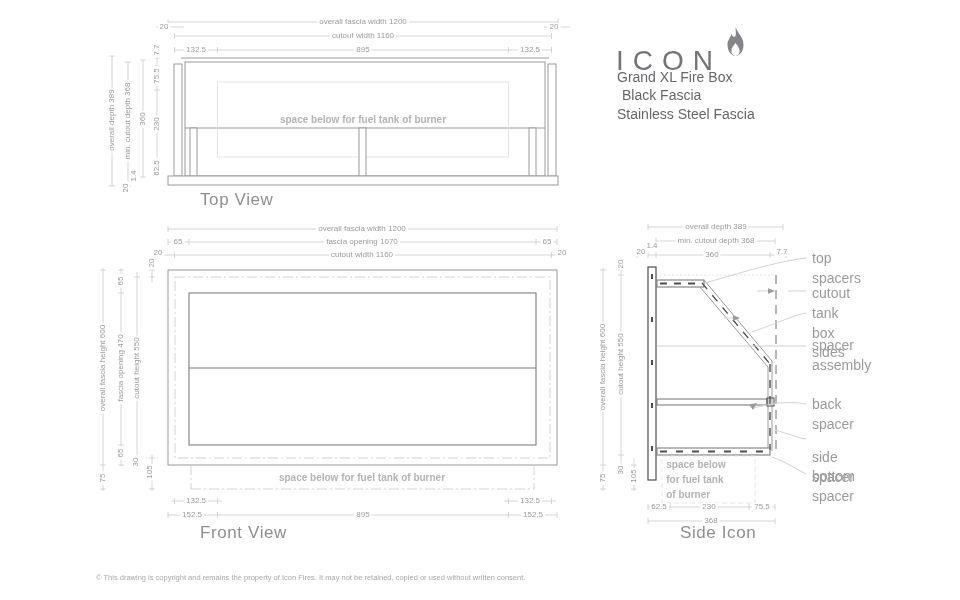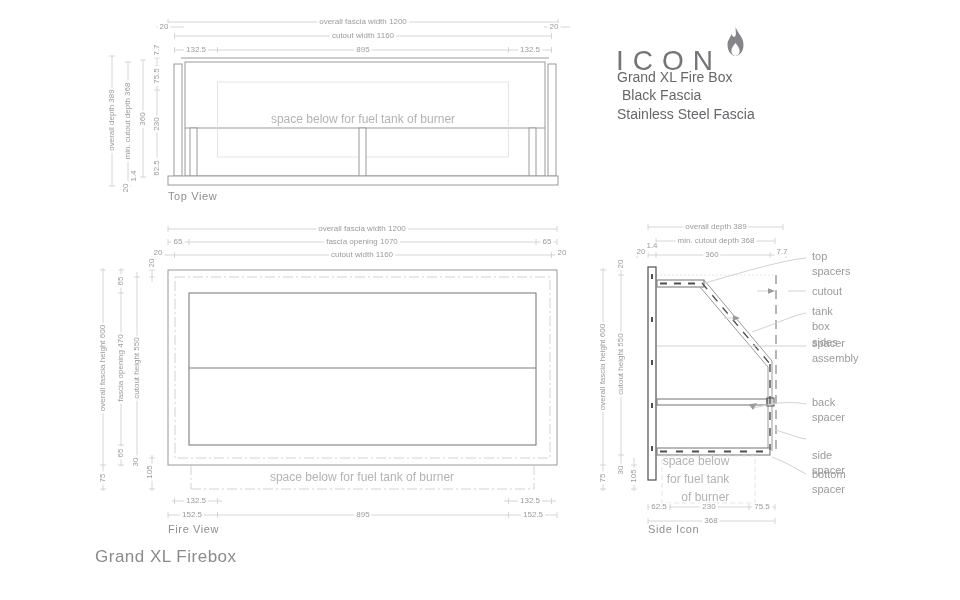--- a/index.html
+++ b/index.html
@@ -15,25 +15,25 @@
   .lt{stroke:#dedede;stroke-width:0.8;fill:none;}
   .dd{stroke:#c6c6c6;stroke-width:0.8;fill:none;stroke-dasharray:10 3 2 3;}
   .dark{stroke:#4f4f4f;fill:none;}
   .ld{stroke:#d2d2d2;stroke-width:1;fill:none;}
   .ah{fill:#9a9a9a;stroke:none;}
 
   
   .lbl{position:absolute;font-size:8px;line-height:1;color:#9b9b9b;background:#fff;
        padding:0 2px;white-space:nowrap;transform:translate(-50%,-50%);}
   .lbl.v{transform:translate(-50%,-50%) rotate(-90deg);}
-  .note{position:absolute;font-size:12px;line-height:1.5;color:#b3b3b3;background:transparent;
-        white-space:pre-line;text-align:right;transform:translate(-50%,-50%);}
-  .callout{position:absolute;left:812px;font-size:11px;line-height:1.4;color:#9b9b9b;
+  .note{position:absolute;font-size:10px;line-height:1.5;color:#b3b3b3;background:transparent;
+        white-space:pre-line;text-align:left;transform:translate(-50%,-50%);font-weight:bold;}
+  .callout{position:absolute;left:812px;font-size:14px;line-height:1.4;color:#9b9b9b;
         white-space:pre-line;}
-  .view-title{position:absolute;font-size:11px;letter-spacing:0.6px;color:#8f8f8f;}
+  .view-title{position:absolute;font-size:17px;letter-spacing:0.6px;color:#8f8f8f;margin-left:32px;}
 
   
   .logo{position:absolute;left:616px;top:27px;display:flex;align-items:flex-end;color:#737478;}
   .logo .word{font-size:28px;font-weight:500;letter-spacing:9px;}
   .logo .flame{margin:0 2px 6px 0;}
   .subtitle{position:absolute;left:617px;top:68px;font-size:14px;line-height:1.32;color:#66676a;}
   .subtitle .l2{padding-left:5px;}
 
   
   .footer-title{position:absolute;left:95px;top:547px;font-size:17px;letter-spacing:0.5px;color:#8b8b8b;}
@@ -248,21 +248,21 @@
   <span class="lbl v" style="left:137px;top:368px">cutout height 550</span>
   <span class="lbl v" style="left:136px;top:462px">30</span>
   <span class="lbl v" style="left:152px;top:263px">20</span>
   <span class="lbl v" style="left:150px;top:472px">105</span>
   <span class="note" style="left:362px;top:477px">space below for fuel tank of burner</span>
   <span class="lbl" style="left:196px;top:501px">132.5</span>
   <span class="lbl" style="left:530px;top:501px">132.5</span>
   <span class="lbl" style="left:192px;top:515px">152.5</span>
   <span class="lbl" style="left:363px;top:515px">895</span>
   <span class="lbl" style="left:533px;top:515px">152.5</span>
-  <div class="view-title" style="left:168px;top:523px">Fire View</div>
+  <div class="view-title" style="left:168px;top:523px">Front View</div>
 
   <span class="lbl" style="left:716px;top:227px">overall depth 389</span>
   <span class="lbl" style="left:716px;top:241px">min. cutout depth 368</span>
   <span class="lbl" style="left:641px;top:252px">20</span>
   <span class="lbl" style="left:652px;top:246px">1.4</span>
   <span class="lbl" style="left:712px;top:255px">360</span>
   <span class="lbl" style="left:782px;top:252px">7.7</span>
   <span class="lbl v" style="left:603px;top:367px">overall fascia height 600</span>
   <span class="lbl v" style="left:603px;top:478px">75</span>
   <span class="lbl v" style="left:621px;top:264px">20</span>
@@ -300,15 +300,15 @@
         <path fill="#ffffff" d="M12 14.5c1.9 2.8 3.7 4.3 3.7 7.1 0 2.8-1.8 4.4-3.7 4.4s-3.7-1.6-3.7-4.4c0-2.8 1.8-4.3 3.7-7.1z"></path>
       </svg>
     </span>
   </div>
   <div class="subtitle">
     <div>Grand XL Fire Box</div>
     <div class="l2">Black Fascia</div>
     <div>Stainless Steel Fascia</div>
   </div>
 
-  <div class="footer-title">Grand XL Firebox</div>
+  <div class="footer-copy">© This drawing is copyright and remains the property of Icon Fires. It may not be retained, copied or used without written consent.</div>
 
 </div>
 
 </body></html>

